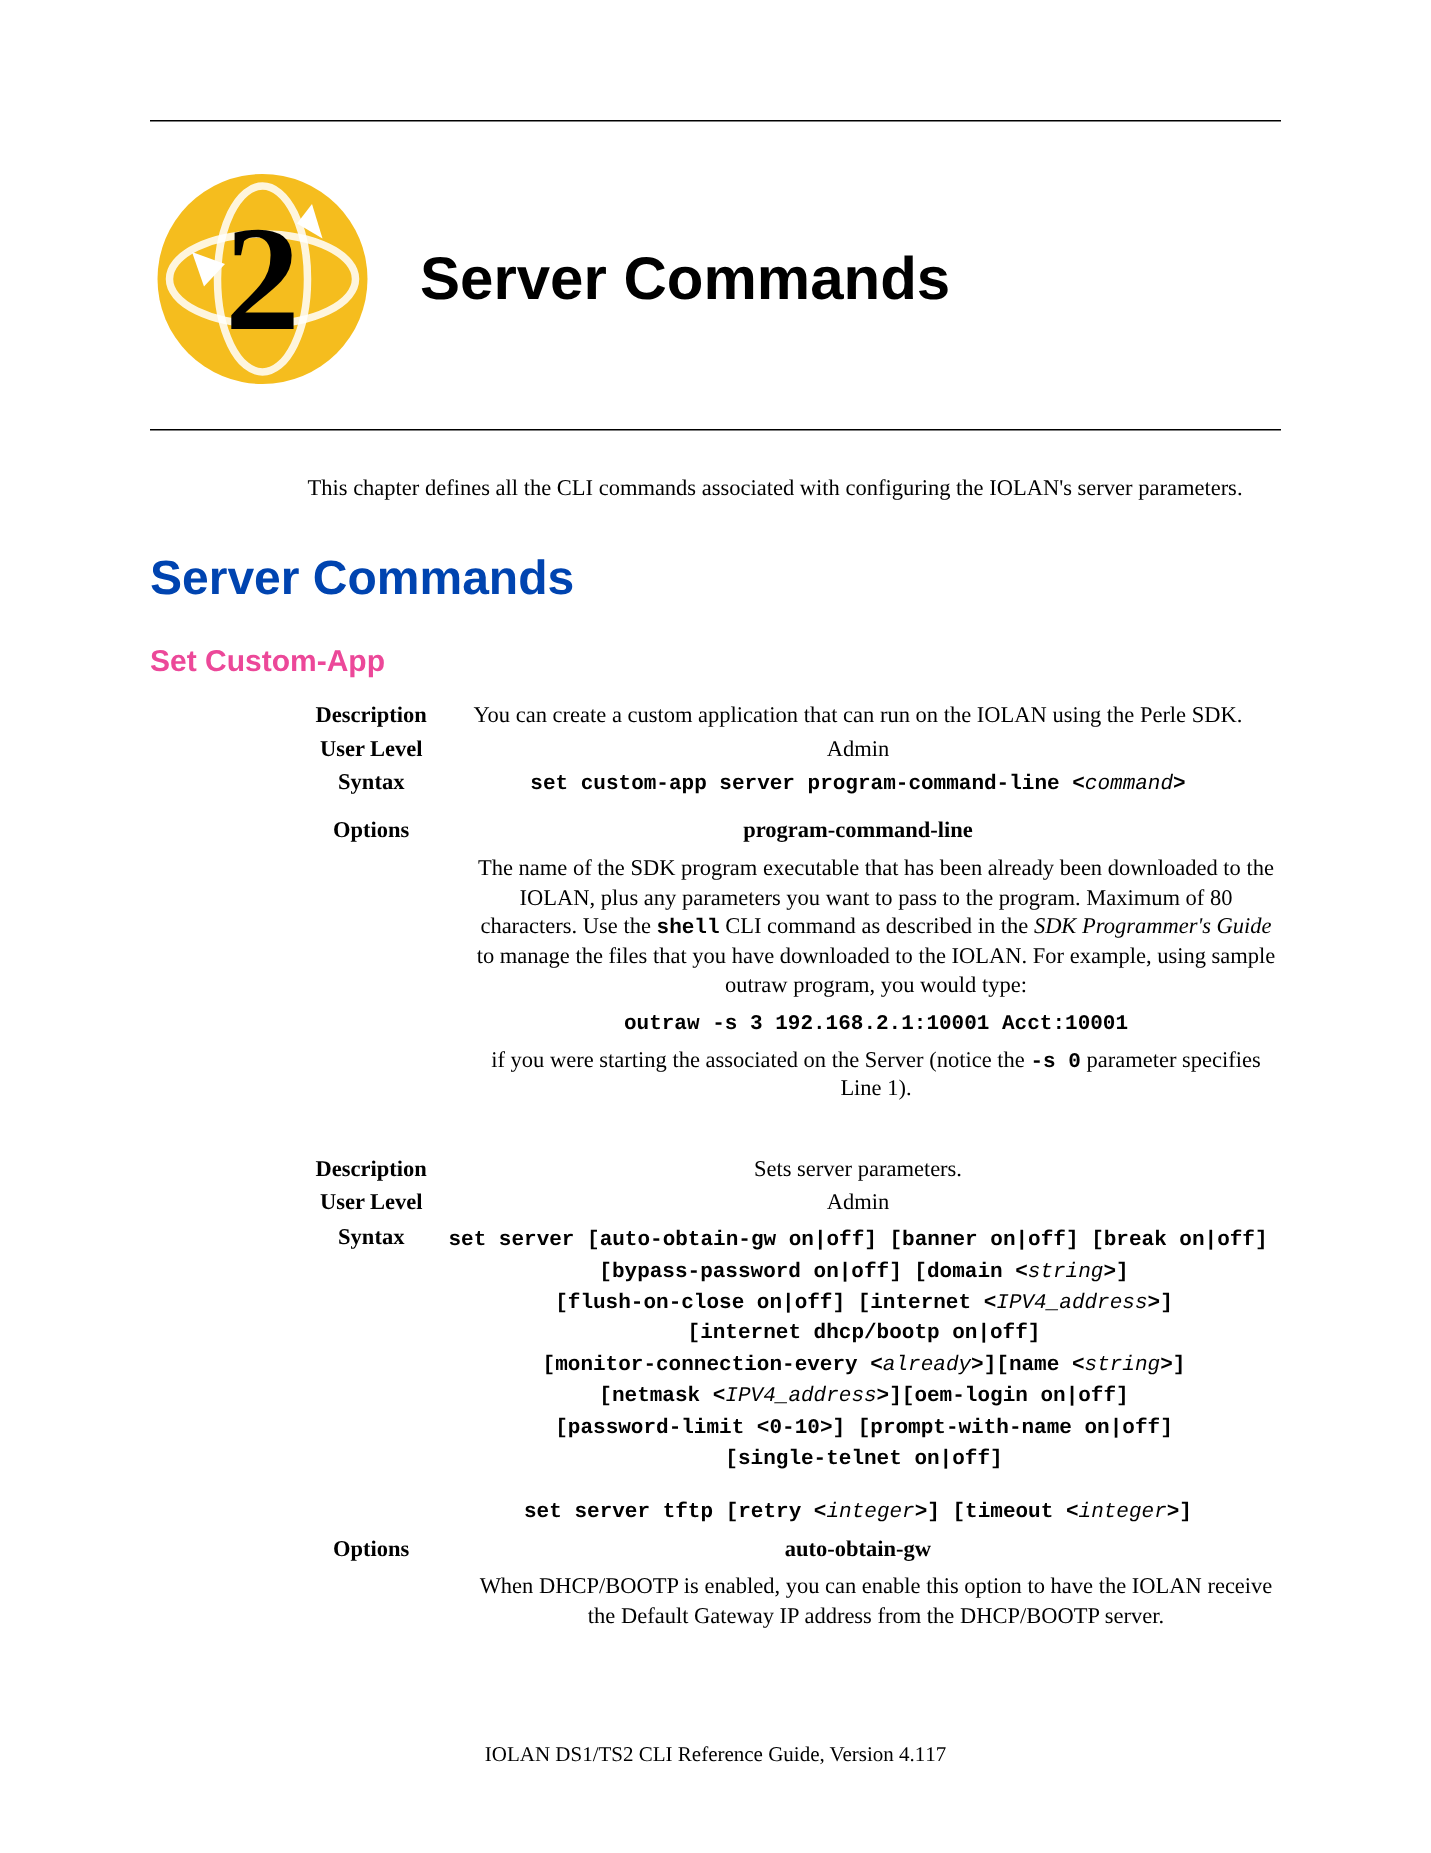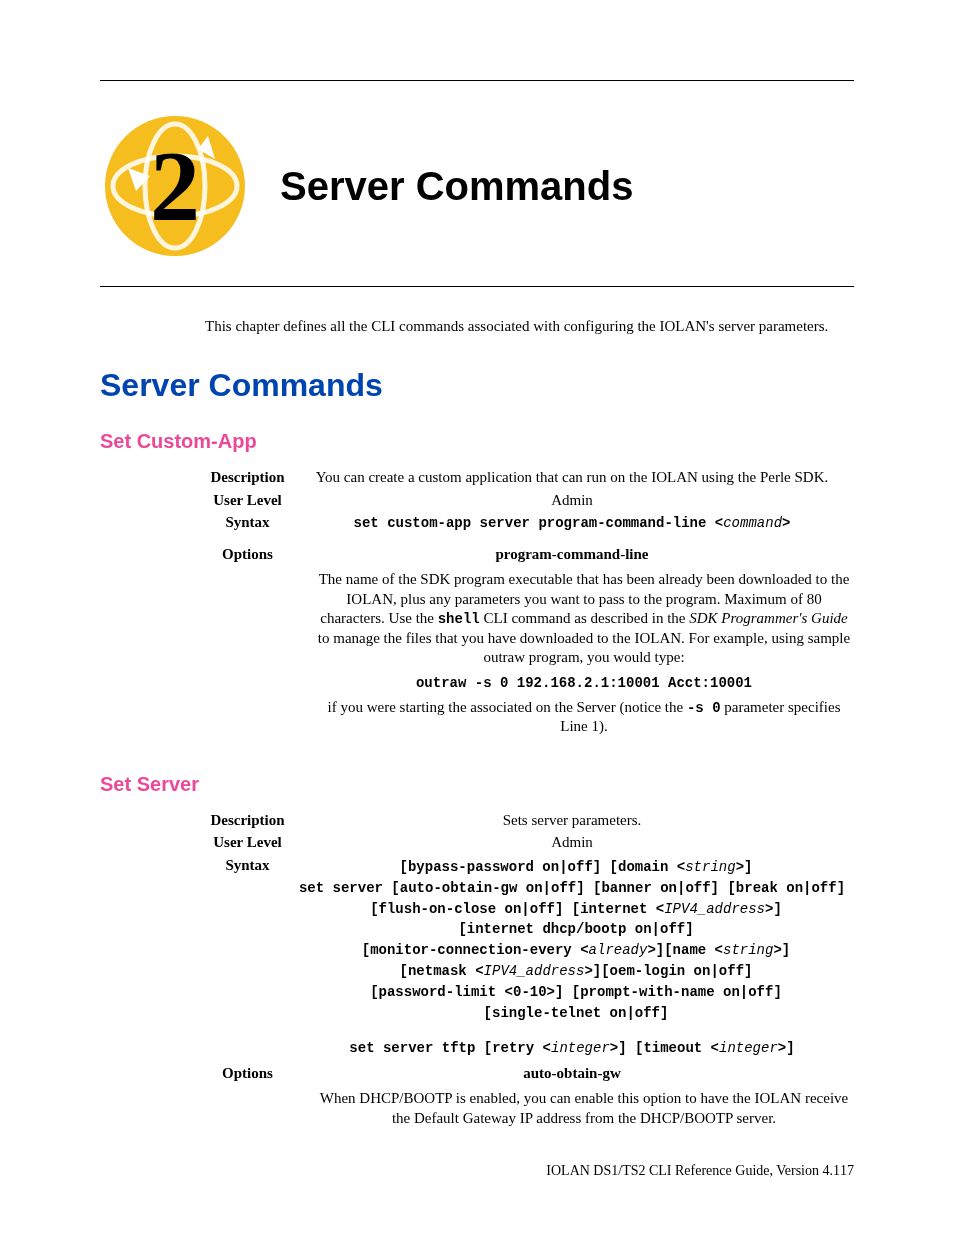--- a/index.html
+++ b/index.html
@@ -82,21 +82,21 @@
   }
   .option-text { margin-top: 6px; margin-bottom: 6px; margin-left: 24px; }
   .section { margin-bottom: 28px; }
   .syntax-block { line-height: 1.35; }
   .footer {
     position: absolute;
     bottom: 55px;
     left: 100px;
     right: 100px;
     display: flex;
-    justify-content: flex-end;
+    justify-content: center;
     font-size: 14px;
   }
 </style>
 </head>
 <body>
 
 <div class="page">
 
   <div class="top-rule"></div>
 
@@ -140,44 +140,43 @@
 
     <div style="height:12px"></div>
 
     <div class="entry">
       <div class="label">Options</div>
       <div class="value">
         <span class="option-name">program-command-line</span>
         <div class="option-text">
           <span>The name of the SDK program executable that has been already been downloaded to the IOLAN, plus any parameters you want to pass to the program. Maximum of 80 characters. Use the </span><span class="mono-bold">shell</span><span> CLI command as described in the </span><span class="italic">SDK Programmer's Guide</span><span> to manage the files that you have downloaded to the IOLAN. For example, using sample outraw program, you would type:</span>
         </div>
-        <div class="mono-bold option-text">outraw -s 0 192.168.2.1:10001 Acct:10001</div>
+        <div class="mono-bold option-text">outraw -s 3 192.168.2.1:10001 Acct:10001</div>
         <div class="option-text">
           <span>if you were starting the associated on the Server (notice the </span><span class="mono-bold">-s 0</span><span> parameter specifies Line 1).</span>
         </div>
       </div>
     </div>
   </div>
 
   <div class="section">
-    <h2 class="h2">Set Server</h2>
 
     <div class="entry">
       <div class="label">Description</div>
       <div class="value">Sets server parameters.</div>
     </div>
     <div class="entry">
       <div class="label">User Level</div>
       <div class="value">Admin</div>
     </div>
     <div class="entry">
       <div class="label">Syntax</div>
       <div class="value syntax-block">
+        <div><span class="mono-bold">set server [auto-obtain-gw on|off] [banner on|off] [break on|off]</span></div>
         <div style="padding-left:8px"><span class="mono-bold">[bypass-password on|off] [domain &lt;</span><span class="mono-italic">string</span><span class="mono-bold">&gt;]</span></div>
-        <div><span class="mono-bold">set server [auto-obtain-gw on|off] [banner on|off] [break on|off]</span></div>
         <div style="padding-left:8px"><span class="mono-bold">[flush-on-close on|off] [internet &lt;</span><span class="mono-italic">IPV4_address</span><span class="mono-bold">&gt;]</span></div>
         <div style="padding-left:8px"><span class="mono-bold">[internet dhcp/bootp on|off]</span></div>
         <div style="padding-left:8px"><span class="mono-bold">[monitor-connection-every &lt;</span><span class="mono-italic">already</span><span class="mono-bold">&gt;][name &lt;</span><span class="mono-italic">string</span><span class="mono-bold">&gt;]</span></div>
         <div style="padding-left:8px"><span class="mono-bold">[netmask &lt;</span><span class="mono-italic">IPV4_address</span><span class="mono-bold">&gt;][oem-login on|off]</span></div>
         <div style="padding-left:8px"><span class="mono-bold">[password-limit &lt;0-10&gt;] [prompt-with-name on|off]</span></div>
         <div style="padding-left:8px"><span class="mono-bold">[single-telnet on|off]</span></div>
         <div style="height:14px"></div>
         <div><span class="mono-bold">set server tftp [retry &lt;</span><span class="mono-italic">integer</span><span class="mono-bold">&gt;] [timeout &lt;</span><span class="mono-italic">integer</span><span class="mono-bold">&gt;]</span></div>
       </div>
     </div>

